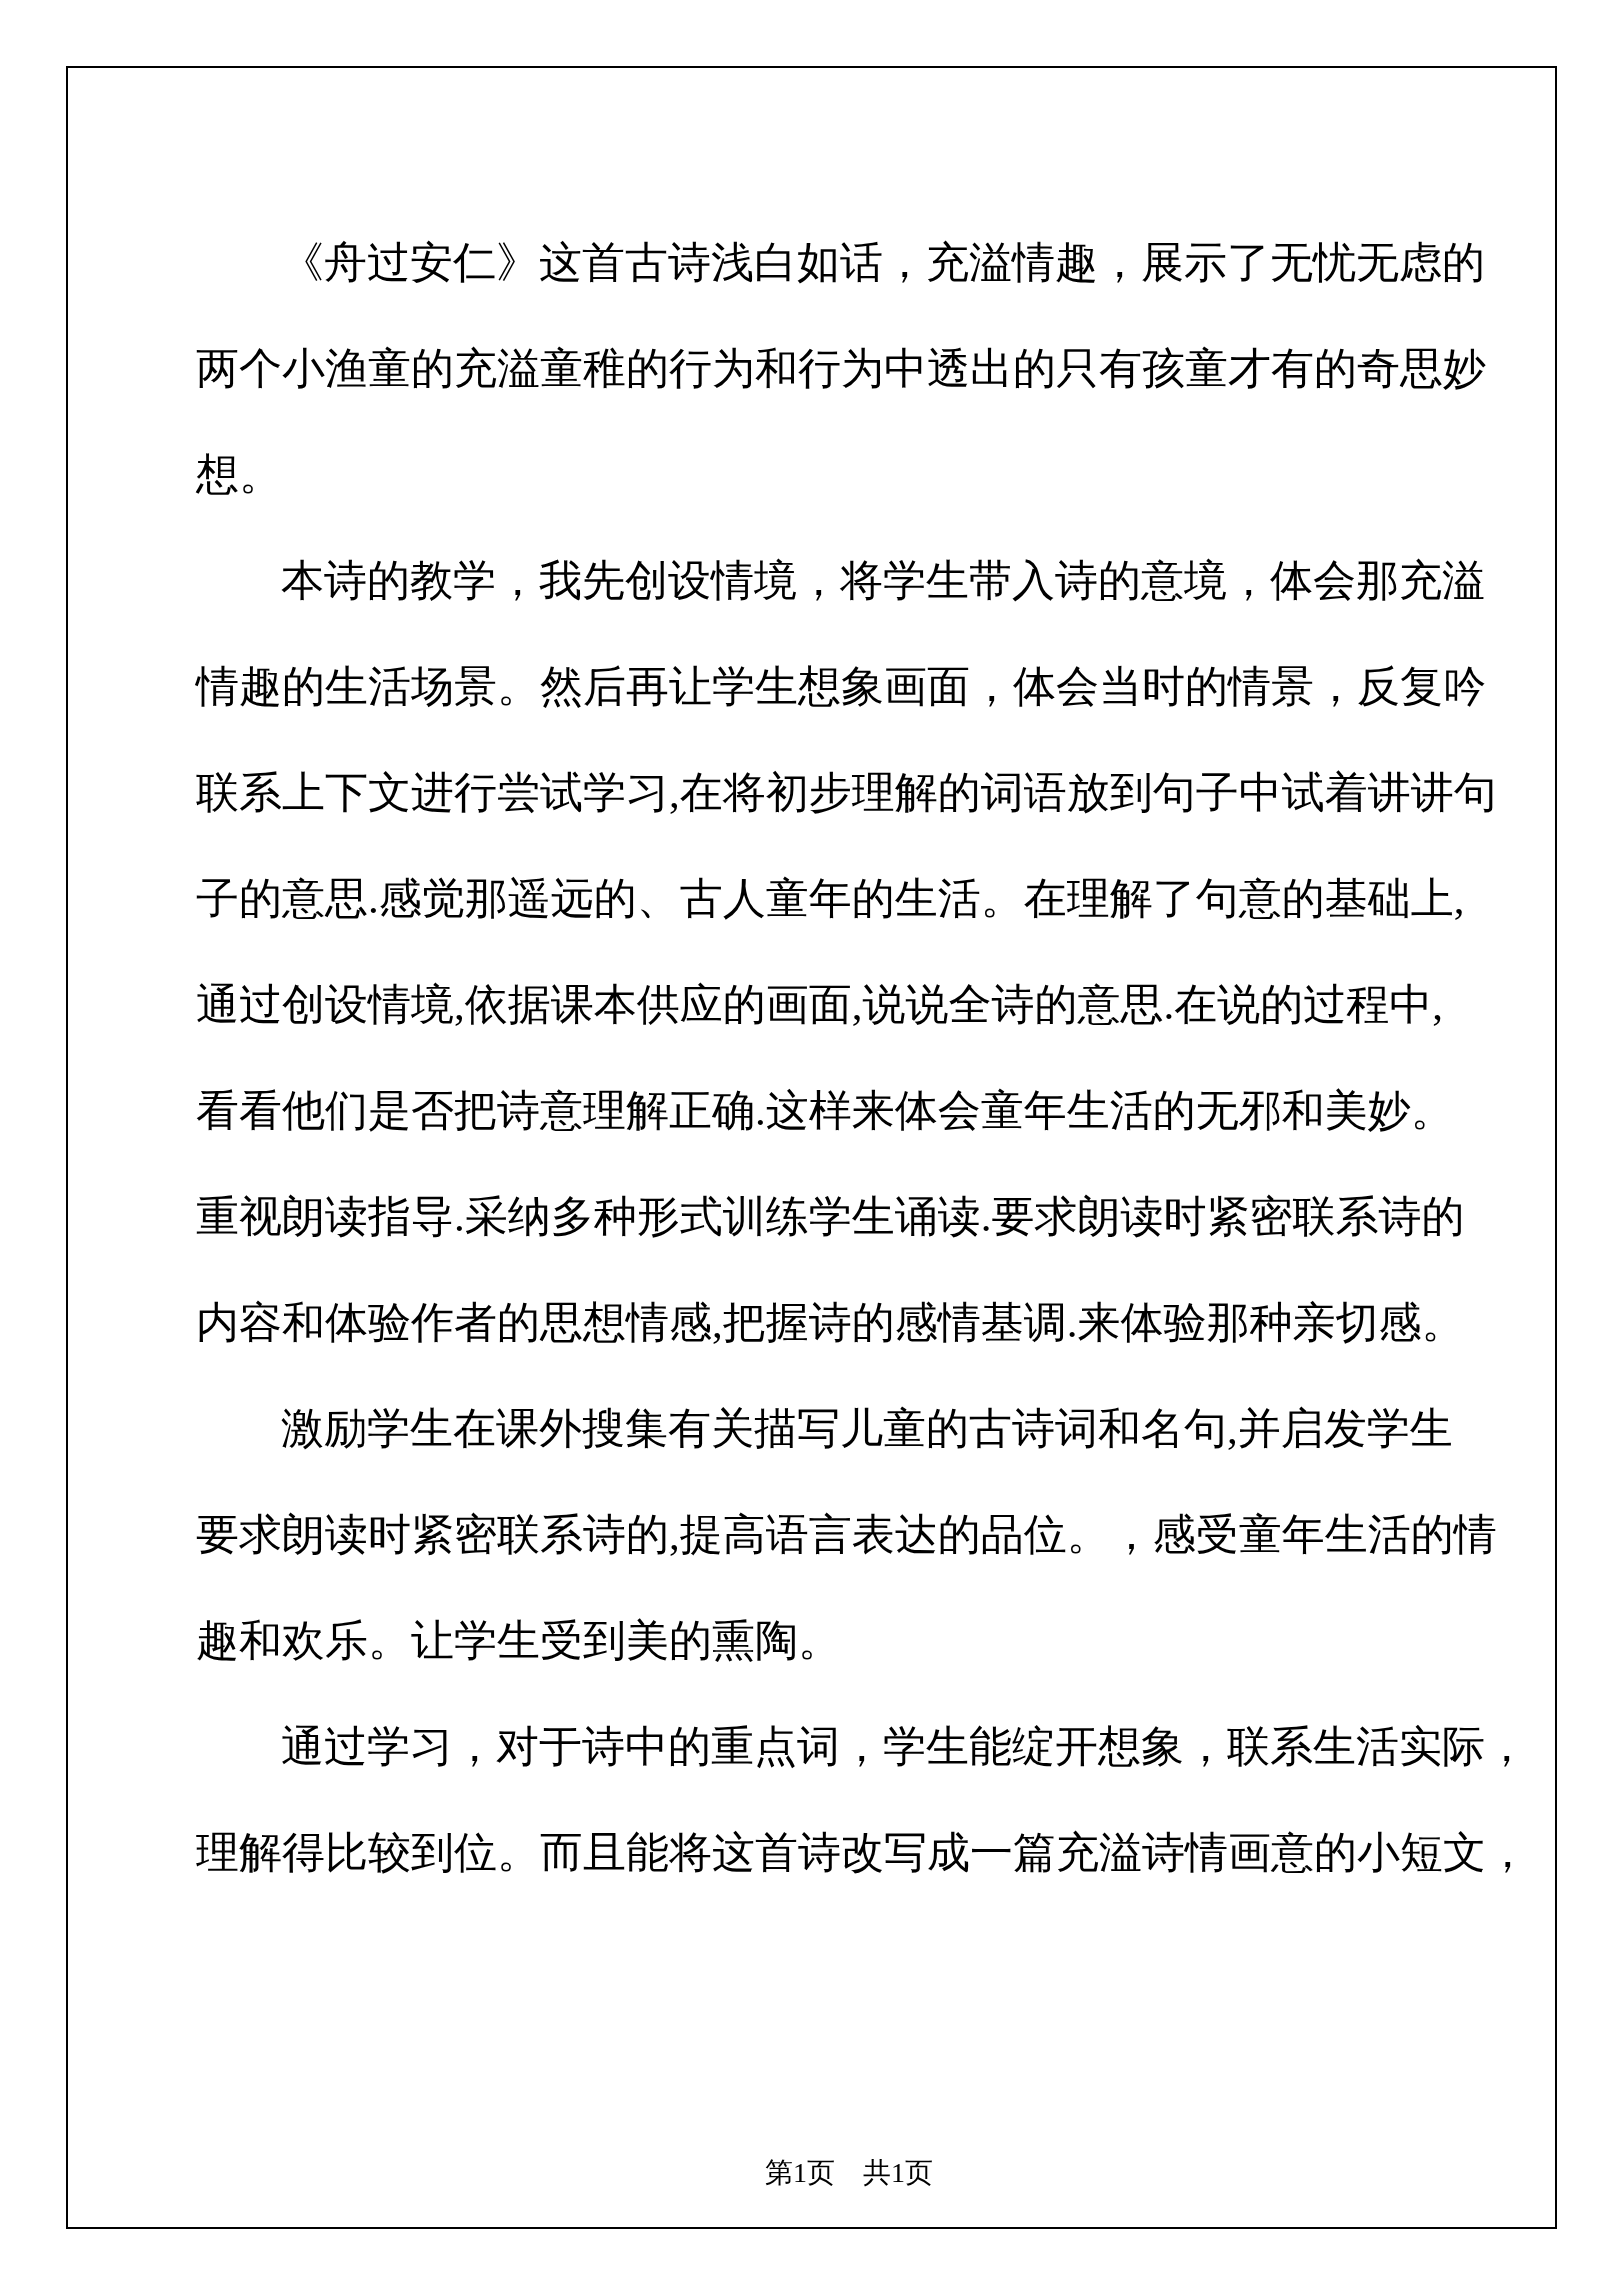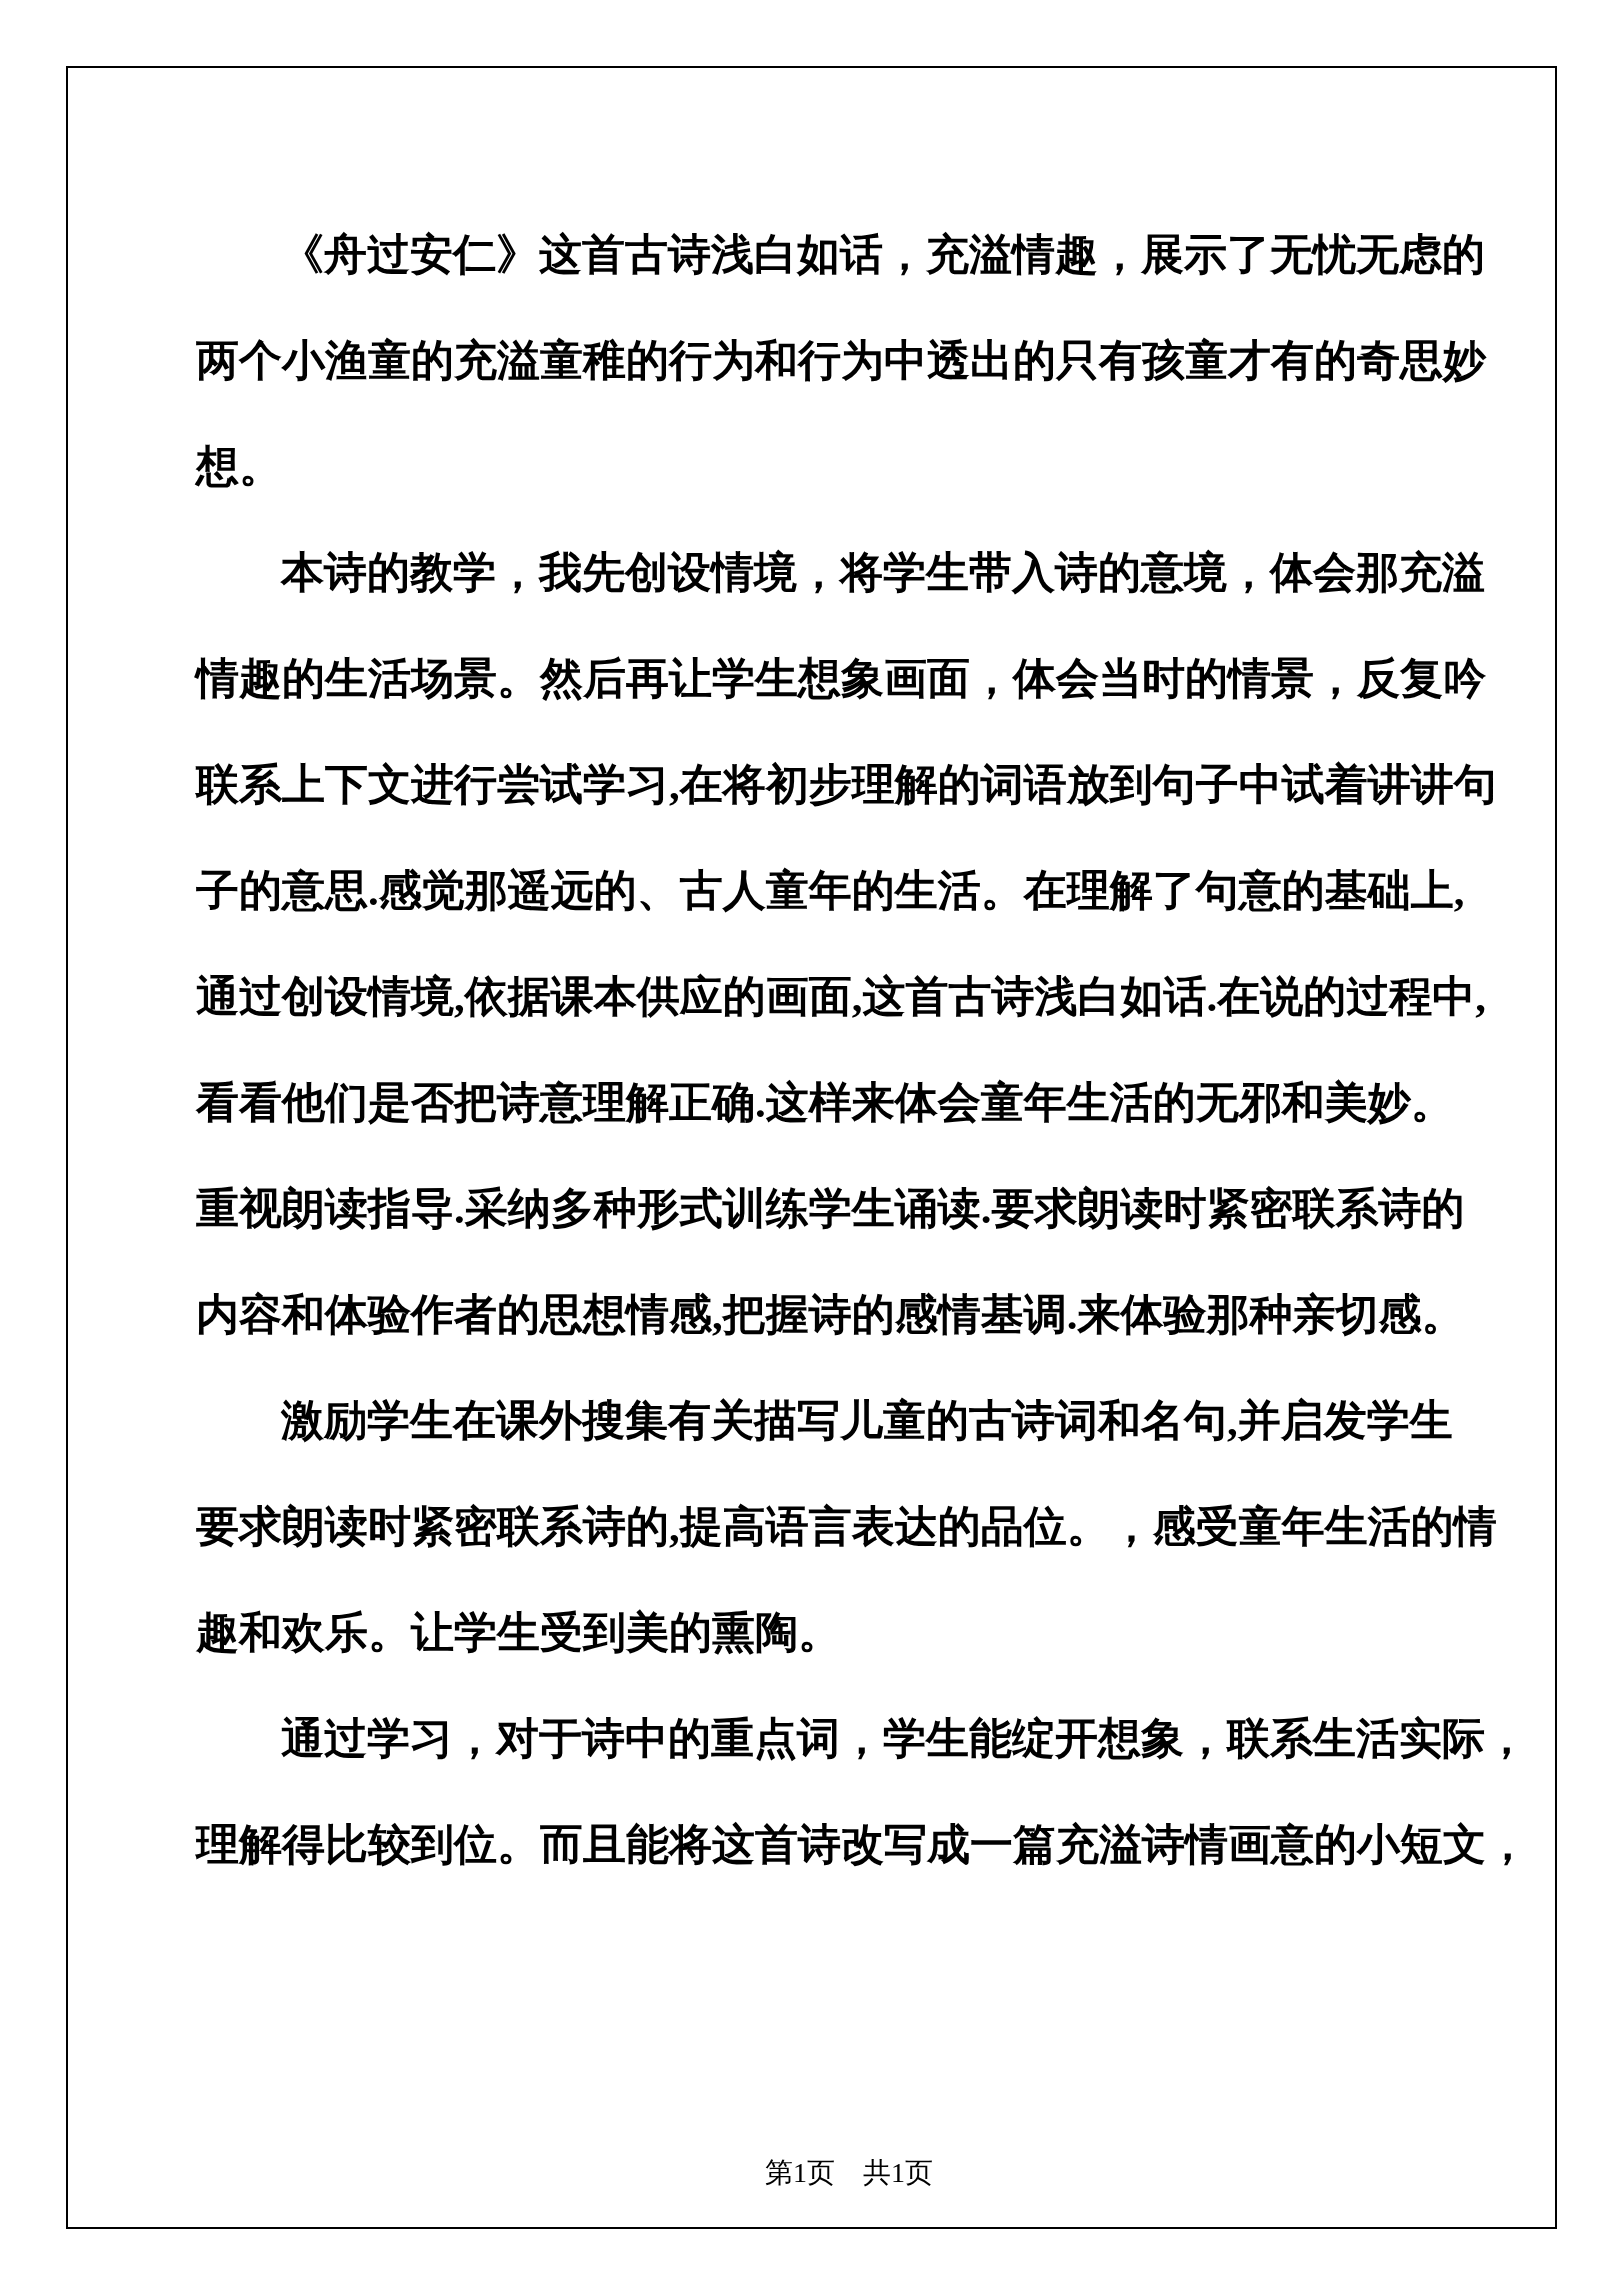--- a/index.html
+++ b/index.html
@@ -20,23 +20,22 @@
     position: absolute;
     left: 66px;
     top: 66px;
     width: 1487px;
     height: 2159px;
     border: 2.2px solid #000000;
   }
   .doc-body {
     position: absolute;
     left: 128px;
-    top: 134px;
+    top: 142px;
     width: 1241px;
-    font-weight: bold;
   }
   .line {
     font-size: 43px;
     line-height: 106px;
     height: 106px;
     white-space: pre;
     text-align: left;
     letter-spacing: 0;
   }
   .line.first {
@@ -60,21 +59,21 @@
 <div class="page">
   <div class="frame">
     <div class="doc-body">
         <div class="line first">《舟过安仁》这首古诗浅白如话，充溢情趣，展示了无忧无虑的</div>
         <div class="line">两个小渔童的充溢童稚的行为和行为中透出的只有孩童才有的奇思妙</div>
         <div class="line last">想。</div>
         <div class="line first">本诗的教学，我先创设情境，将学生带入诗的意境，体会那充溢</div>
         <div class="line">情趣的生活场景。然后再让学生想象画面，体会当时的情景，反复吟</div>
         <div class="line">联系上下文进行尝试学习,在将初步理解的词语放到句子中试着讲讲句</div>
         <div class="line">子的意思.感觉那遥远的、古人童年的生活。在理解了句意的基础上,</div>
-        <div class="line">通过创设情境,依据课本供应的画面,这首古诗浅白如话.在说的过程中,</div>
+        <div class="line">通过创设情境,依据课本供应的画面,说说全诗的意思.在说的过程中,</div>
         <div class="line">看看他们是否把诗意理解正确.这样来体会童年生活的无邪和美妙。</div>
         <div class="line">重视朗读指导.采纳多种形式训练学生诵读.要求朗读时紧密联系诗的</div>
         <div class="line last">内容和体验作者的思想情感,把握诗的感情基调.来体验那种亲切感。</div>
         <div class="line first">激励学生在课外搜集有关描写儿童的古诗词和名句,并启发学生</div>
         <div class="line">要求朗读时紧密联系诗的,提高语言表达的品位。，感受童年生活的情</div>
         <div class="line last">趣和欢乐。让学生受到美的熏陶。</div>
         <div class="line first">通过学习，对于诗中的重点词，学生能绽开想象，联系生活实际，</div>
         <div class="line last">理解得比较到位。而且能将这首诗改写成一篇充溢诗情画意的小短文，</div>
       </div>
     <div class="page-footer">

